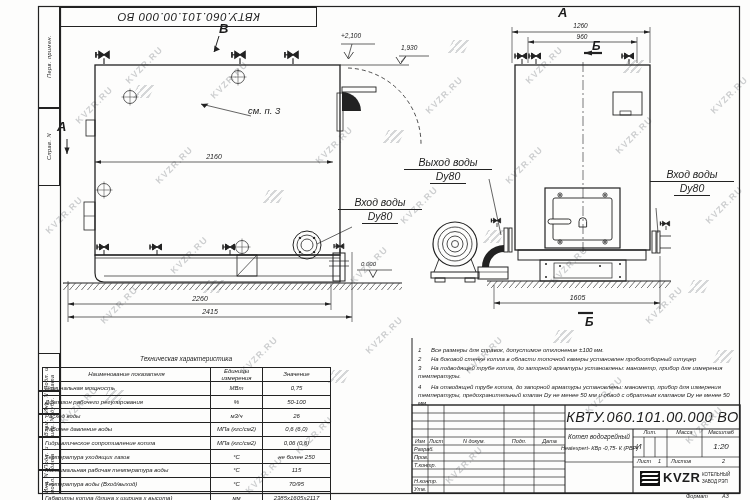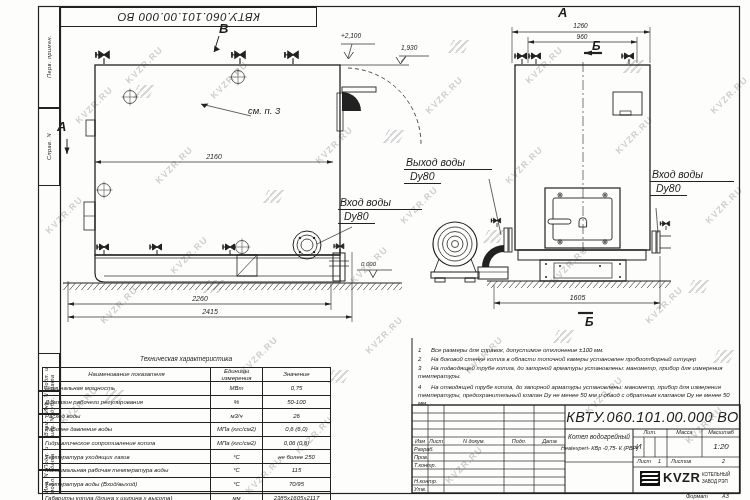--- a/index.html
+++ b/index.html
@@ -25,21 +25,21 @@
   .tt{position:absolute;left:42px;top:367px;width:288px;border-collapse:collapse;
       table-layout:fixed;z-index:3;font:italic 6px "Liberation Sans",sans-serif;}
   .tt td,.tt th{border:1px solid #222;padding:0 2px;height:12.7px;line-height:1.05;
       overflow:hidden;font-weight:normal;}
   .tt th{text-align:center;}
   .tt td.v{text-align:center;}
   .tt{border:1.5px solid #111;}
   .note{position:absolute;left:418px;width:318px;font:italic 6px "Liberation Sans",sans-serif;
       line-height:8.2px;z-index:3;}
   .note .nn{display:inline-block;width:13px;}
-  .lbl{position:absolute;font:italic 10.5px "Liberation Sans",sans-serif;z-index:3;}
+  .lbl{position:absolute;text-align:center;font:italic 10.5px "Liberation Sans",sans-serif;z-index:3;}
   .lbl .l1{display:block;border-bottom:1px solid #222;padding:0 2px 1px;}
   .lbl .l2{display:inline-block;border-bottom:1px solid #222;padding:0 6px 1px;font-style:italic;}
   #logo-glyph{position:absolute;left:640px;top:471px;width:20px;height:15px;background:#111;
       z-index:4;-webkit-mask:none;}
   #logo-glyph i{position:absolute;left:2px;right:2px;height:2px;background:#fdfdfc;transform:skewX(-30deg);}
   .z3{z-index:3;}
 </style>
 </head>
 <body>
 

